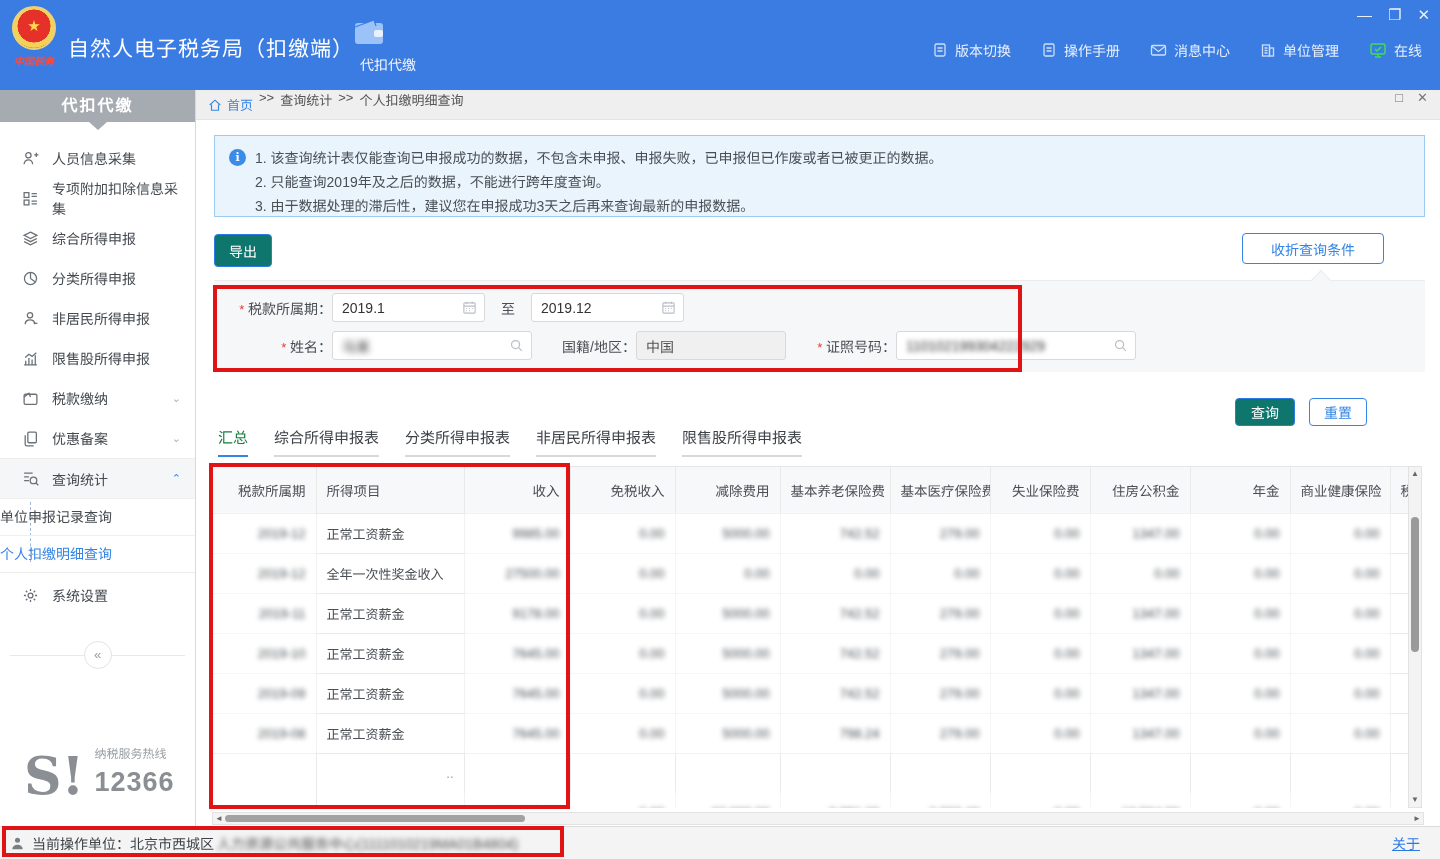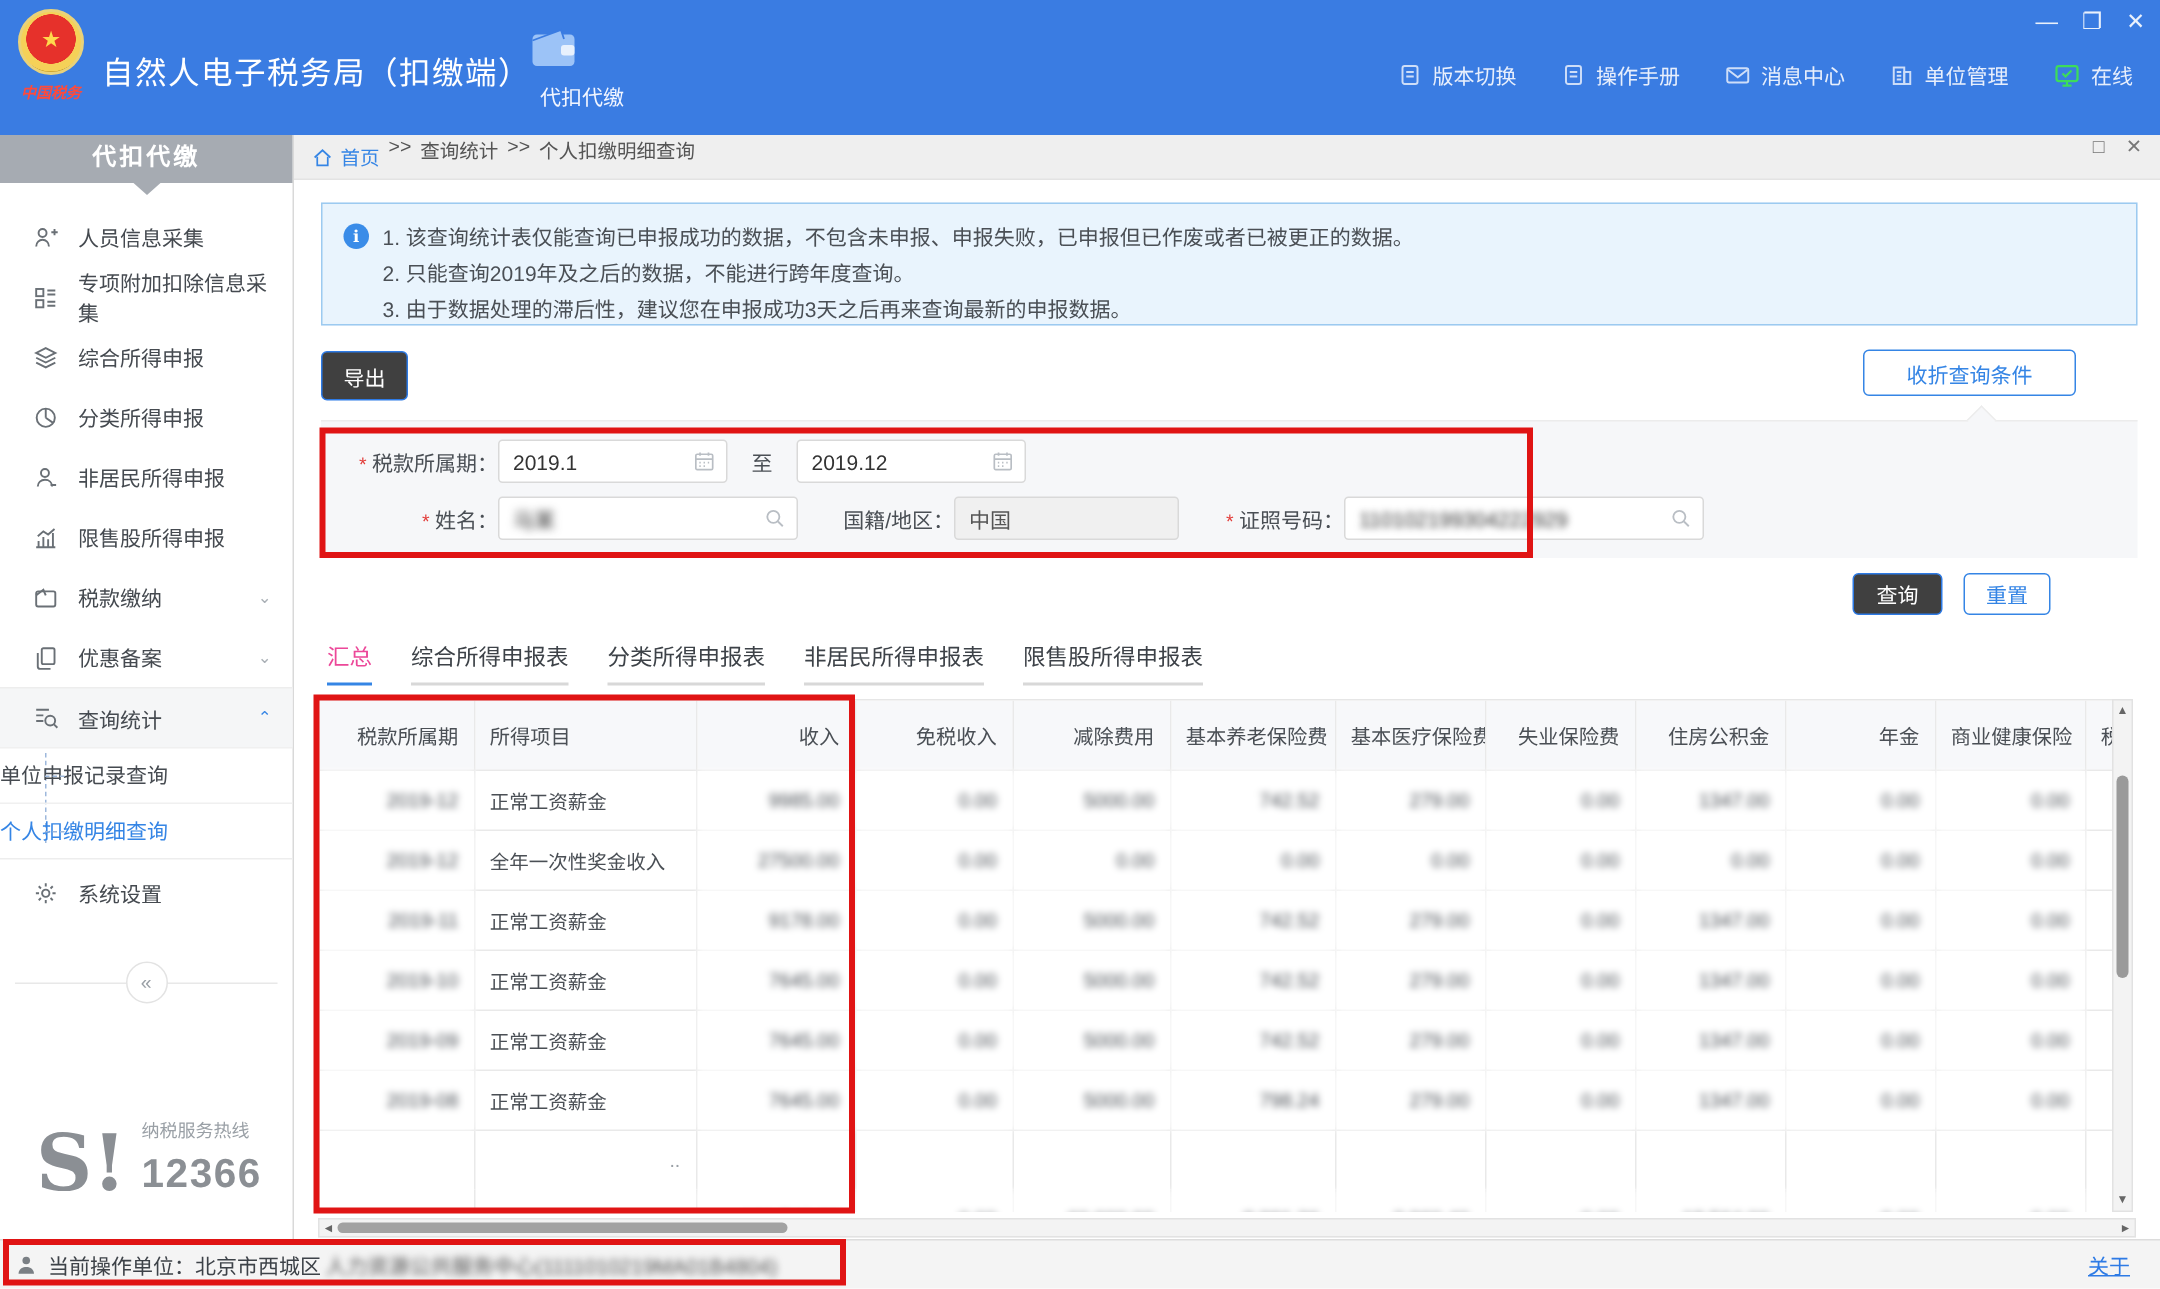--- a/index.html
+++ b/index.html
@@ -62,47 +62,47 @@
 
   
   .content { position:absolute; left:196px; top:120px; width:1244px; height:706px; background:#fff; }
 
   .notice { position:absolute; left:18px; top:15px; width:1211px; height:82px; background:#e9f4fd; border:1px solid #9ccaf0;
     padding:10px 14px 8px 40px; font-size:14px; color:#4a4f55; line-height:24px; }
   .notice .info-ic { position:absolute; left:14px; top:13px; width:17px; height:17px; border-radius:50%; background:#3a8ce8;
     color:#fff; font-size:11px; font-weight:bold; text-align:center; line-height:17px; font-family:"DejaVu Serif",serif; }
 
   .btn { display:inline-flex; align-items:center; justify-content:center; border-radius:4px; font-size:14px; cursor:pointer; }
-  .btn-primary { background:#404040; color:#fff; border:1px solid #2d7ae5;text-align:right; }
+  .btn-primary { background:#0f766e; color:#fff; border:1px solid #2d7ae5;text-align:right; }
   .btn-ghost { background:#fff; color:#3585e5; border:1px solid #3585e5; }
   .export-btn { position:absolute; left:18px; top:114px; width:58px; height:33px; }
   .collapse-query-btn { position:absolute; left:1046px; top:113px; width:142px; height:31px; }
 
   .query-panel { position:absolute; left:18px; top:160px; width:1211px; height:92px; background:#f6f7f9; border-top:1px solid #ececec; }
   .panel-notch { position:absolute; left:1100px; top:-8px; width:14px; height:14px; background:#f6f7f9; transform:rotate(45deg);
     border-left:1px solid #ececec; border-top:1px solid #ececec; }
   .q-row { position:absolute; display:flex; align-items:center; font-size:14px; color:#4a4f55; }
   .q-row1 { left:0px; top:12px; }
   .q-row2 { left:0px; top:50px; }
   .q-label { text-align:right; white-space:nowrap; }
   .req:before { content:"* "; color:#e23c39; font-size:13px; }
   .field { position:relative; background:#fff; border:1px solid #d9d9d9; border-radius:3px; height:29px; display:flex; align-items:center; }
   .field input { border:none; outline:none; background:transparent; font-size:14px; color:#333; width:100%; padding:0 26px 0 9px;
     font-family:"Liberation Sans","DejaVu Sans",sans-serif; }
   .field .fic { position:absolute; right:7px; top:6px; color:#b9bec4; }
   .field.disabled { background:#f0f0f0; }
   .field.disabled input { color:#555; }
-  .action-row { position:absolute; left:18px; top:262px; width:1211px; height:30px; }
+  .action-row { position:absolute; left:18px; top:278px; width:1211px; height:30px; }
   .search-btn { position:absolute; right:130px; top:0; width:60px; height:28px; }
   .reset-btn { position:absolute; right:58px; top:0; width:58px; height:28px; }
 
   
   .tabs { position:absolute; left:22px; top:306px; display:flex; gap:26px; font-size:15px; }
   .tab { padding-bottom:8px; border-bottom:2px solid #d8d8d8; color:#3d4248; cursor:pointer; }
-  .tab.active { color:#ec4899; border-bottom-color:#3585e5; }
+  .tab.active { color:#15803d; border-bottom-color:#3585e5; }
 
   
   .table-wrap { position:absolute; left:16px; top:346px; width:1196px; height:342px; overflow:hidden; border-top:1px solid #e6e6e6; border-left:1px solid #e6e6e6; }
   table.grid { border-collapse:collapse; table-layout:fixed; width:1240px; font-size:13px; color:#4a4f55; }
   table.grid th, table.grid td { border-right:1px solid #e9e9e9; border-bottom:1px solid #e9e9e9; padding:0 10px;
     overflow:hidden; white-space:nowrap; }
   table.grid thead th { height:46px; background:#f7f8fa; font-weight:normal; color:#4a4f55; font-size:13.5px; }
   table.grid tbody td { height:40px; background:#fff; }
   tr.rclip td { height:16px; color:#9aa0a6; border-bottom:none; }
   tr.rtotal td { background:#f4f6f8; }

